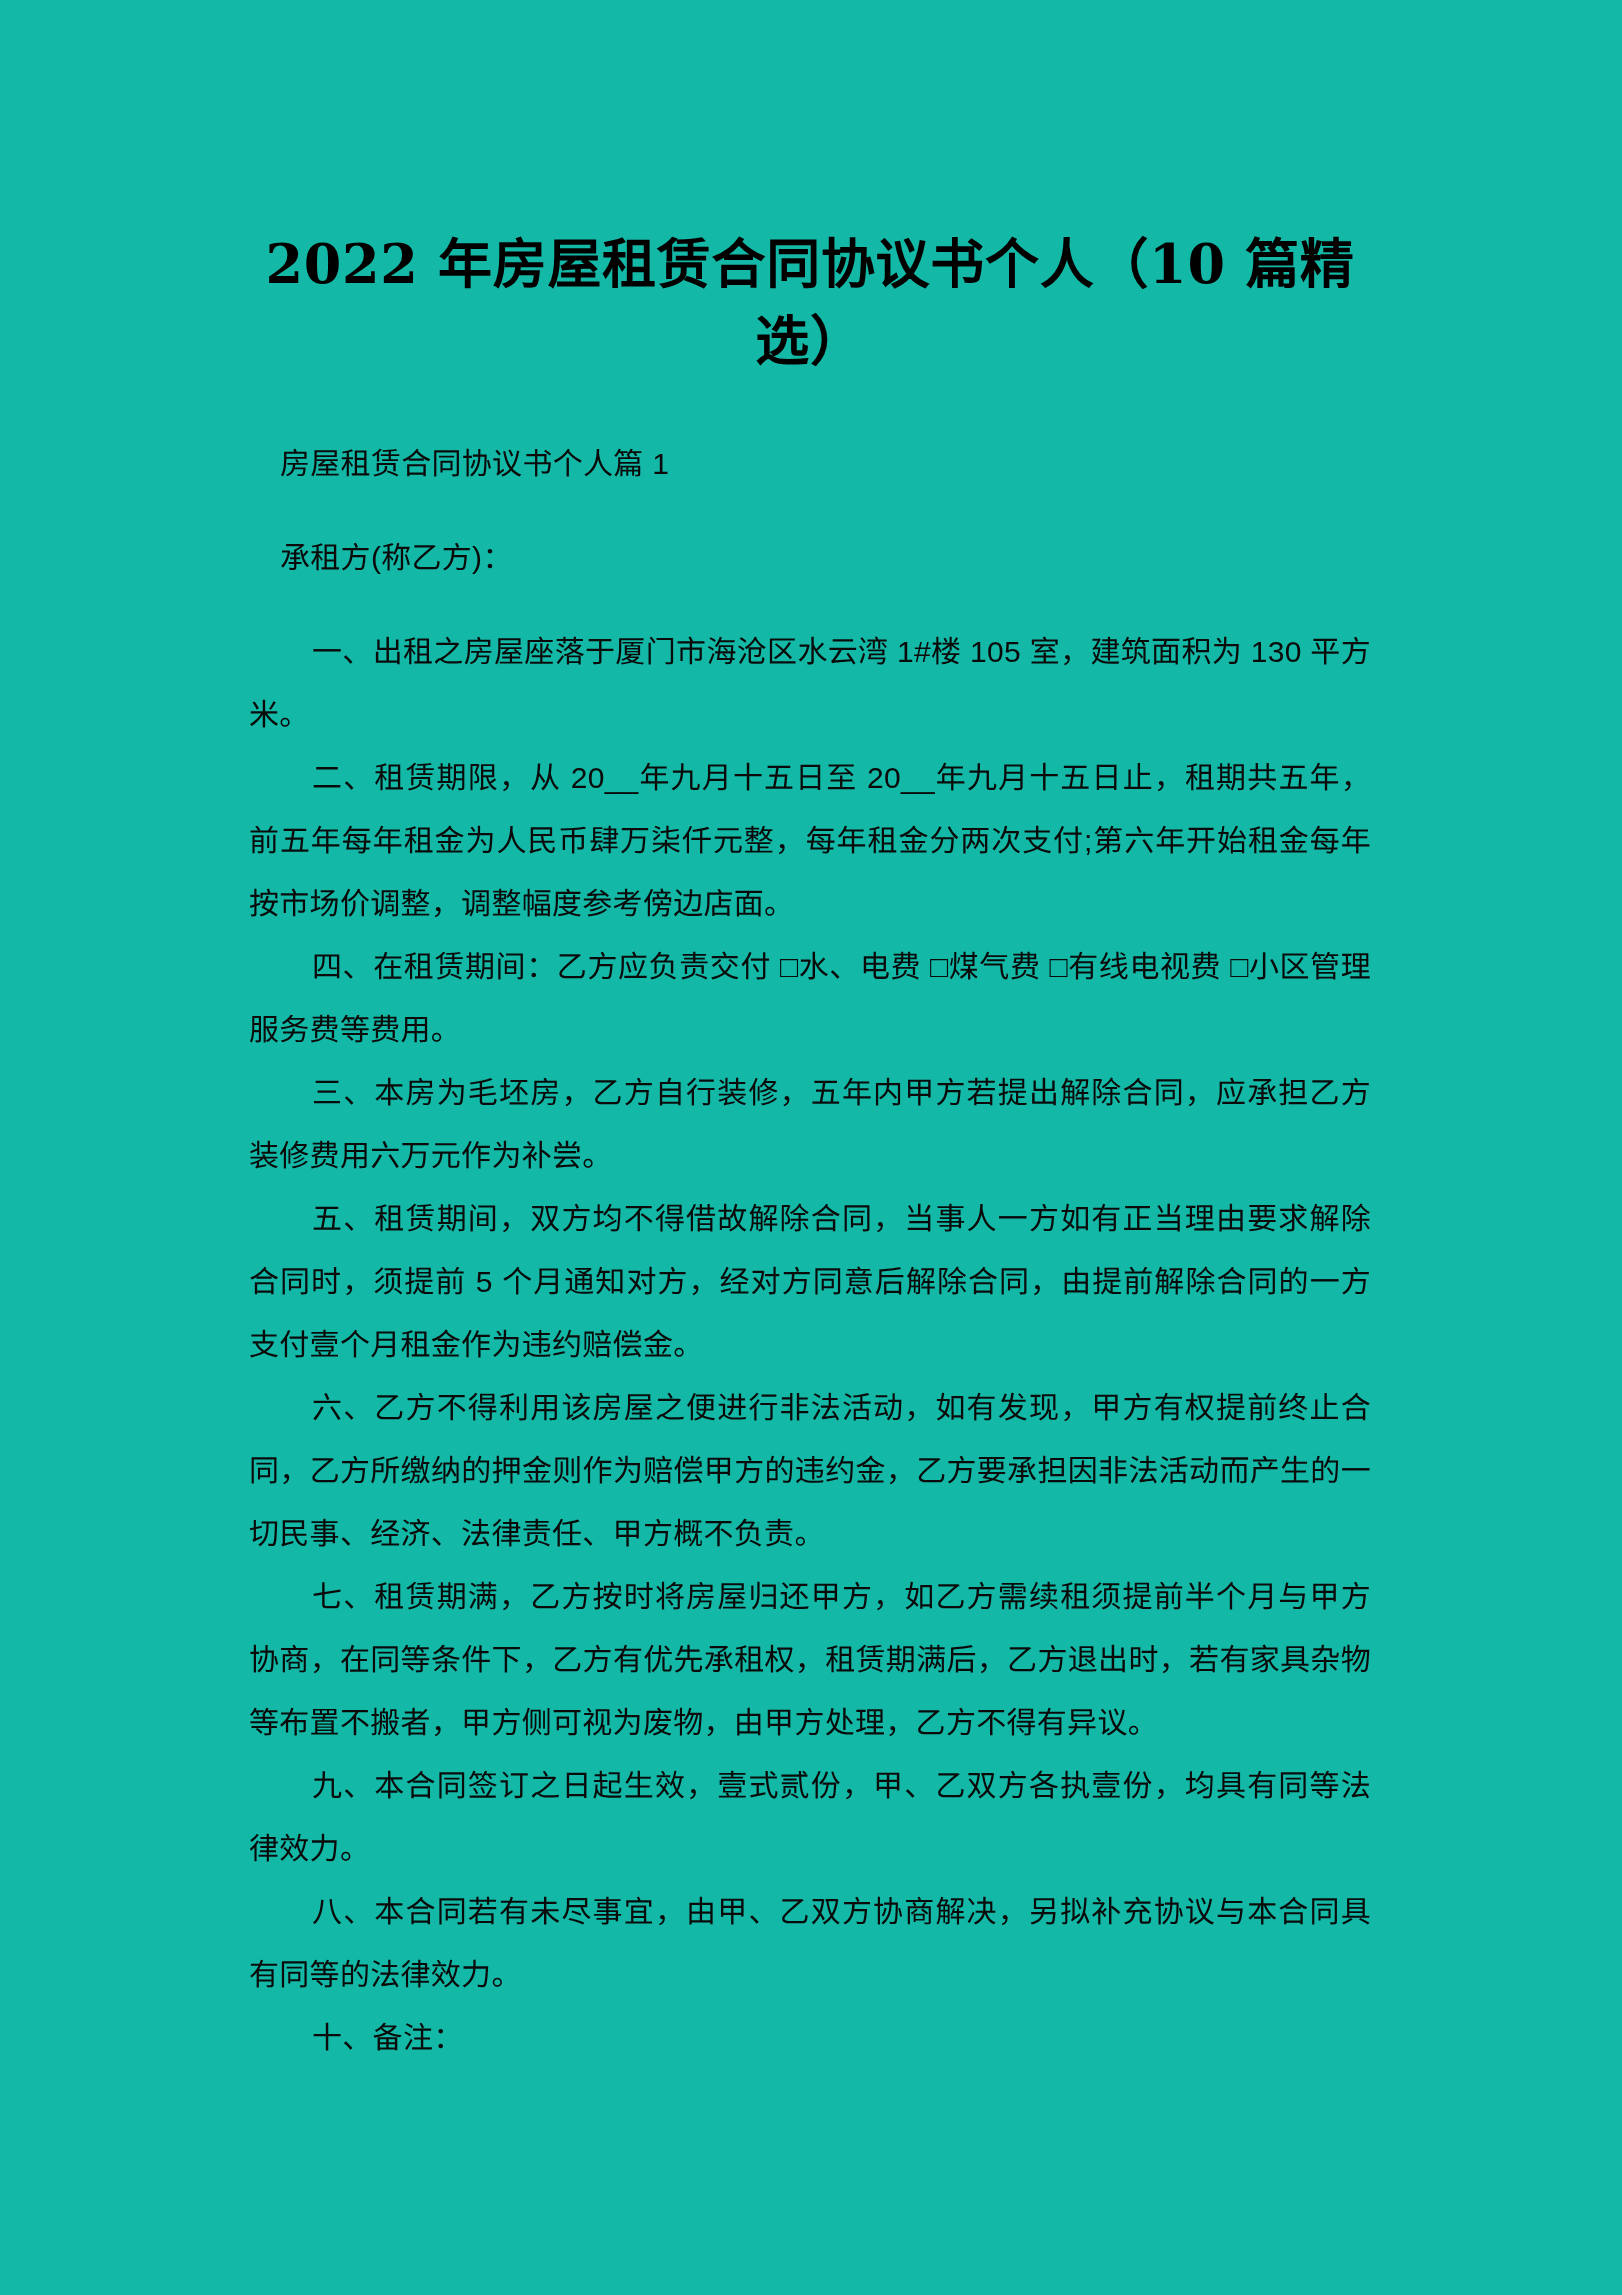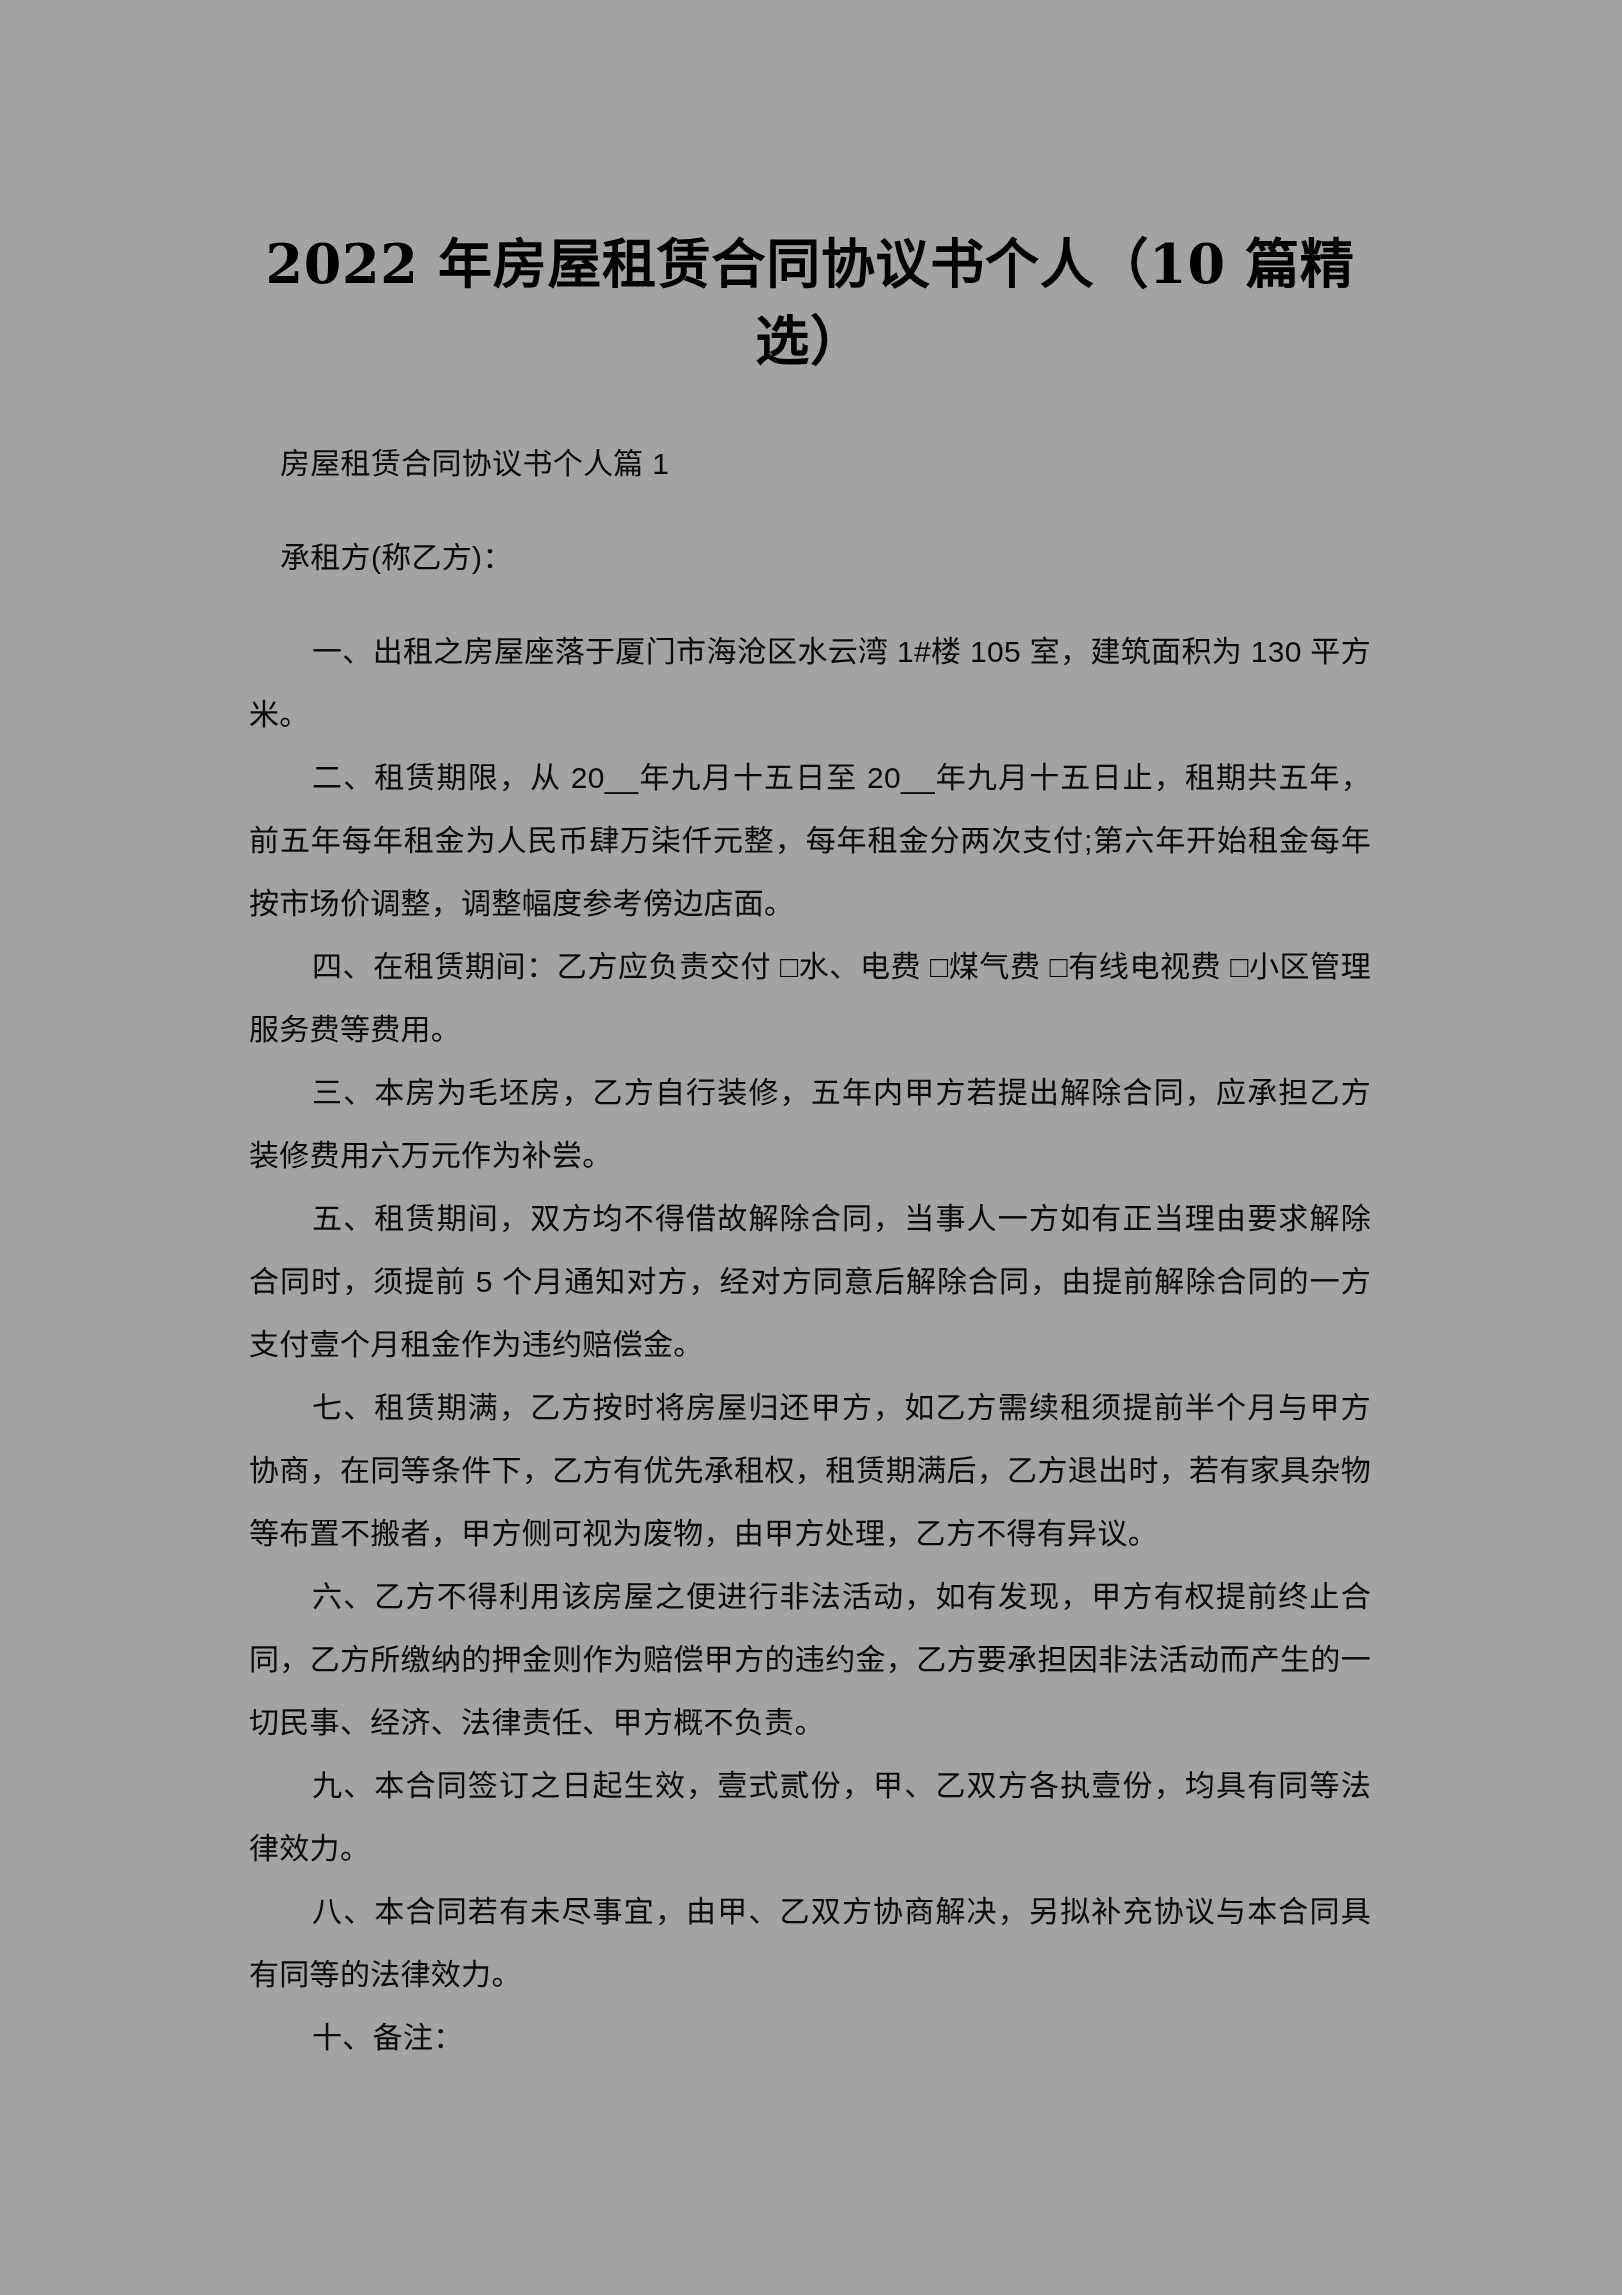--- a/index.html
+++ b/index.html
@@ -5,21 +5,21 @@
 <style>
   html, body {
     margin: 0;
     padding: 0;
     background: #ffffff;
   }
   .page {
     position: relative;
     width: 1623px;
     height: 2295px;
-    background: #a3a3a3;
+    background: #14b8a6;
     margin: 0 auto;
     overflow: hidden;
     font-family: "DejaVu Serif", "Liberation Serif", serif;
     color: #000000;
     box-sizing: border-box;
   }
   .doc-title {
     position: absolute;
     left: 249px;
     top: 190px;
@@ -78,23 +78,23 @@
     <p class="para indent">一、出租之房屋座落于厦门市海沧区水云湾 1#楼 105 室，建筑面积为 130 平方米。</p>
 
     <p class="para indent">二、租赁期限，从 20__年九月十五日至 20__年九月十五日止，租期共五年，前五年每年租金为人民币肆万柒仟元整，每年租金分两次支付;第六年开始租金每年按市场价调整，调整幅度参考傍边店面。</p>
 
     <p class="para indent">四、在租赁期间：乙方应负责交付 □水、电费 □煤气费 □有线电视费 □小区管理服务费等费用。</p>
 
     <p class="para indent">三、本房为毛坯房，乙方自行装修，五年内甲方若提出解除合同，应承担乙方装修费用六万元作为补尝。</p>
 
     <p class="para indent">五、租赁期间，双方均不得借故解除合同，当事人一方如有正当理由要求解除合同时，须提前 5 个月通知对方，经对方同意后解除合同，由提前解除合同的一方支付壹个月租金作为违约赔偿金。</p>
 
+    <p class="para indent">六、乙方不得利用该房屋之便进行非法活动，如有发现，甲方有权提前终止合同，乙方所缴纳的押金则作为赔偿甲方的违约金，乙方要承担因非法活动而产生的一切民事、经济、法律责任、甲方概不负责。</p>
+
     <p class="para indent">七、租赁期满，乙方按时将房屋归还甲方，如乙方需续租须提前半个月与甲方协商，在同等条件下，乙方有优先承租权，租赁期满后，乙方退出时，若有家具杂物等布置不搬者，甲方侧可视为废物，由甲方处理，乙方不得有异议。</p>
-
-    <p class="para indent">六、乙方不得利用该房屋之便进行非法活动，如有发现，甲方有权提前终止合同，乙方所缴纳的押金则作为赔偿甲方的违约金，乙方要承担因非法活动而产生的一切民事、经济、法律责任、甲方概不负责。</p>
 
     <p class="para indent">九、本合同签订之日起生效，壹式贰份，甲、乙双方各执壹份，均具有同等法律效力。</p>
 
     <p class="para indent">八、本合同若有未尽事宜，由甲、乙双方协商解决，另拟补充协议与本合同具有同等的法律效力。</p>
 
     <p class="para indent sp-none">十、备注：</p>
 
   </div>
 </div>
 

